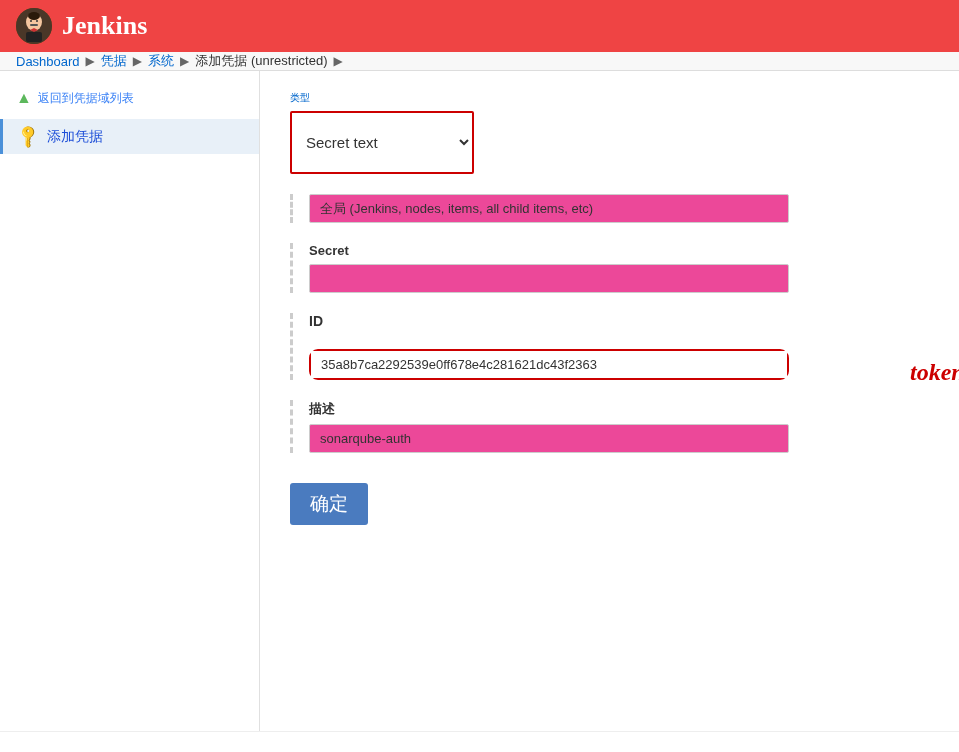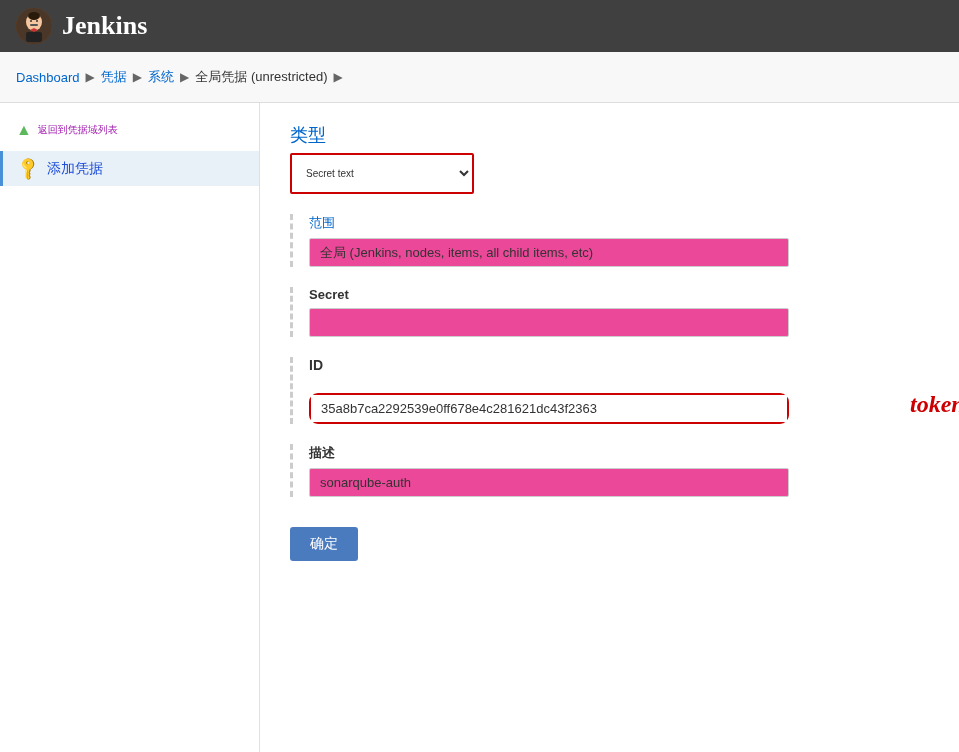--- a/index.html
+++ b/index.html
@@ -1,24 +1,24 @@
 <!DOCTYPE html>
 <html><head>
   <meta charset="utf-8">
   <style>
     * { box-sizing: border-box; margin: 0; padding: 0; }
     body { font-family: 'Microsoft YaHei', Arial, sans-serif; font-size: 14px; color: #333; background: #fff; }
 
     
     .header {
-      background: #404040;
+      background: #ef4444;
       color: #fff;
       display: flex;
-      align-items: center;
-      padding: 0 16px;
+      align-items: flex-end;
+      padding: 8px 16px;
       height: 52px;
     }
     .header-logo {
       display: flex;
       align-items: center;
       gap: 10px;
     }
     .jenkins-figure {
       width: 36px;
       height: 36px;
@@ -33,21 +33,21 @@
       font-size: 26px;
       font-weight: bold;
       color: #fff;
       font-family: Georgia, serif;
     }
 
     
     .breadcrumb {
       background: #f8f8f8;
       border-bottom: 1px solid #ddd;
-      padding: 16px 16px;
+      padding: 0 16px;
       display: flex;
       align-items: center;
       gap: 6px;
       font-size: 13px;
       color: #333;
     }
     .breadcrumb-item {
       color: #0066cc;
       cursor: pointer;
       text-decoration: none;
@@ -81,22 +81,22 @@
       cursor: pointer;
       font-size: 13px;
       margin-bottom: 6px;
     }
     .green-arrow {
       color: #5cb85c;
       font-size: 16px;
       font-weight: bold;
     }
     .sidebar-back-text {
-      color: #a21caf;
-      font-size: 10px;
+      color: #3b82f6;
+      font-size: 12px;
     }
 
     .sidebar-item {
       display: flex;
       align-items: center;
       gap: 8px;
       padding: 8px 16px;
       cursor: pointer;
       background: #e8f0f8;
       border-left: 3px solid #4a90d9;
@@ -135,34 +135,34 @@
       font-size: 13px;
       color: #333;
       background: #ec4899;
     }
 
     
     .type-section {
       margin-bottom: 20px;
     }
     .type-label {
-      font-size: 18px;
+      font-size: 10px;
       color: #0066cc;
       margin-bottom: 6px;
       display: block;
     }
     .type-select-wrapper {
       border: 2px solid #cc0000;
       display: inline-block;
       border-radius: 2px;
     }
     .type-select {
-      padding: 12px 10px;
+      padding: 20px 10px;
       border: none;
-      font-size: 10px;
+      font-size: 15px;
       color: #333;
       background: #fff;
       min-width: 180px;
       outline: none;
       cursor: pointer;
     }
 
     
     .secret-label {
       font-size: 13px;
@@ -222,21 +222,21 @@
       display: block;
       font-weight: bold;
     }
 
     
     .submit-btn {
       background: #4a7bbf;
       color: #fff;
       border: none;
       padding: 8px 20px;
-      font-size: 14px;
+      font-size: 19px;
       border-radius: 3px;
       cursor: pointer;
       margin-top: 10px;
     }
 
     
     .footer {
       text-align: right;
       padding: 10px 20px;
       font-size: 12px;
@@ -289,21 +289,21 @@
   </div>
 </div>
 
 <div class="breadcrumb">
   <a class="breadcrumb-item">Dashboard</a>
   <span class="breadcrumb-sep">▶</span>
   <a class="breadcrumb-item">凭据</a>
   <span class="breadcrumb-sep">▶</span>
   <a class="breadcrumb-item">系统</a>
   <span class="breadcrumb-sep">▶</span>
-  <span class="breadcrumb-current">全局凭据 (unrestricted)</span>
+  <span class="breadcrumb-current">添加凭据 (unrestricted)</span>
   <span class="breadcrumb-sep">▶</span>
 </div>
 
 <div class="main-layout">
 
   <div class="sidebar">
     <div class="sidebar-back-link">
       <span class="green-arrow">▲</span>
       <span class="sidebar-back-text">返回到凭据域列表</span>
     </div>
@@ -321,21 +321,20 @@
         <span class="type-label">类型</span>
         <div class="type-select-wrapper">
           <select class="type-select">
             <option>Secret text</option>
           </select>
         </div>
       </div>
 
       
       <div class="scope-section">
-        <span class="scope-label">范围</span>
         <input type="text" class="form-control" readonly="" value="全局 (Jenkins, nodes, items, all child items, etc)" style="">
       </div>
 
       
       <div class="form-section">
         <span class="secret-label">Secret</span>
         <input type="password" class="form-control" value="" style="">
       </div>
 
       

